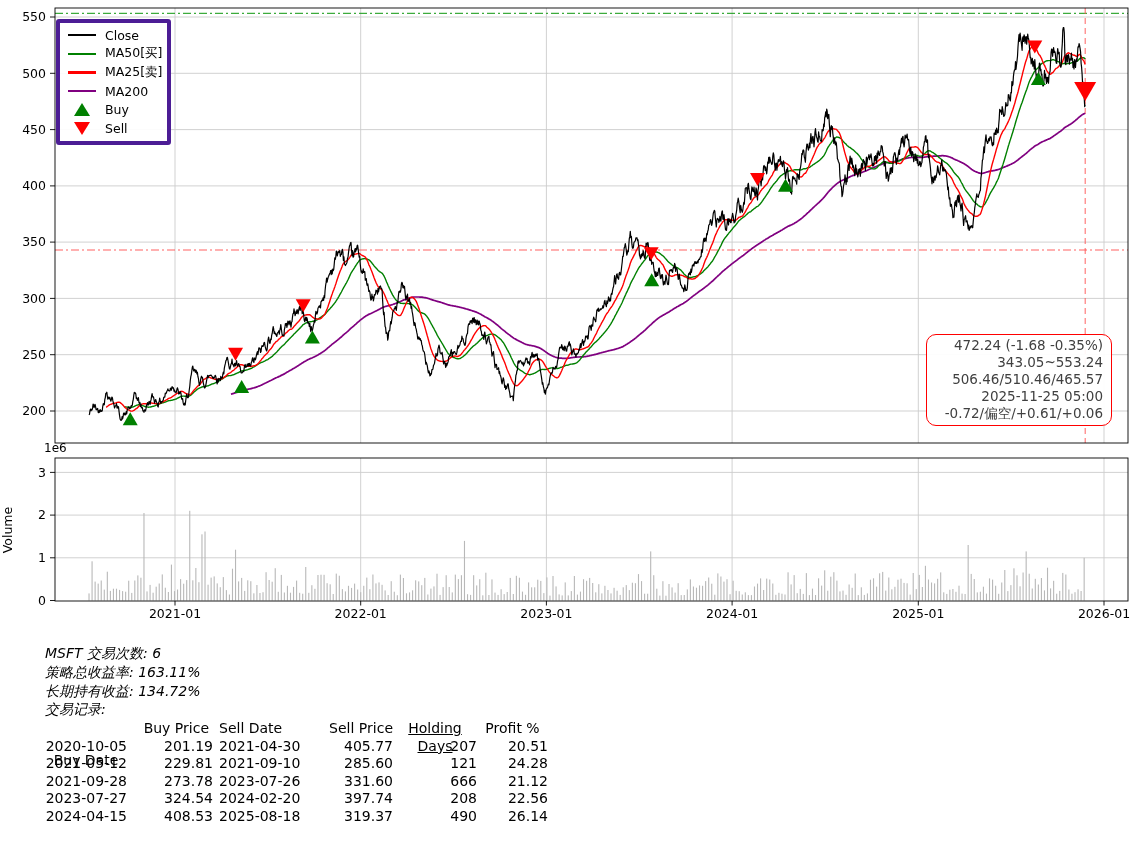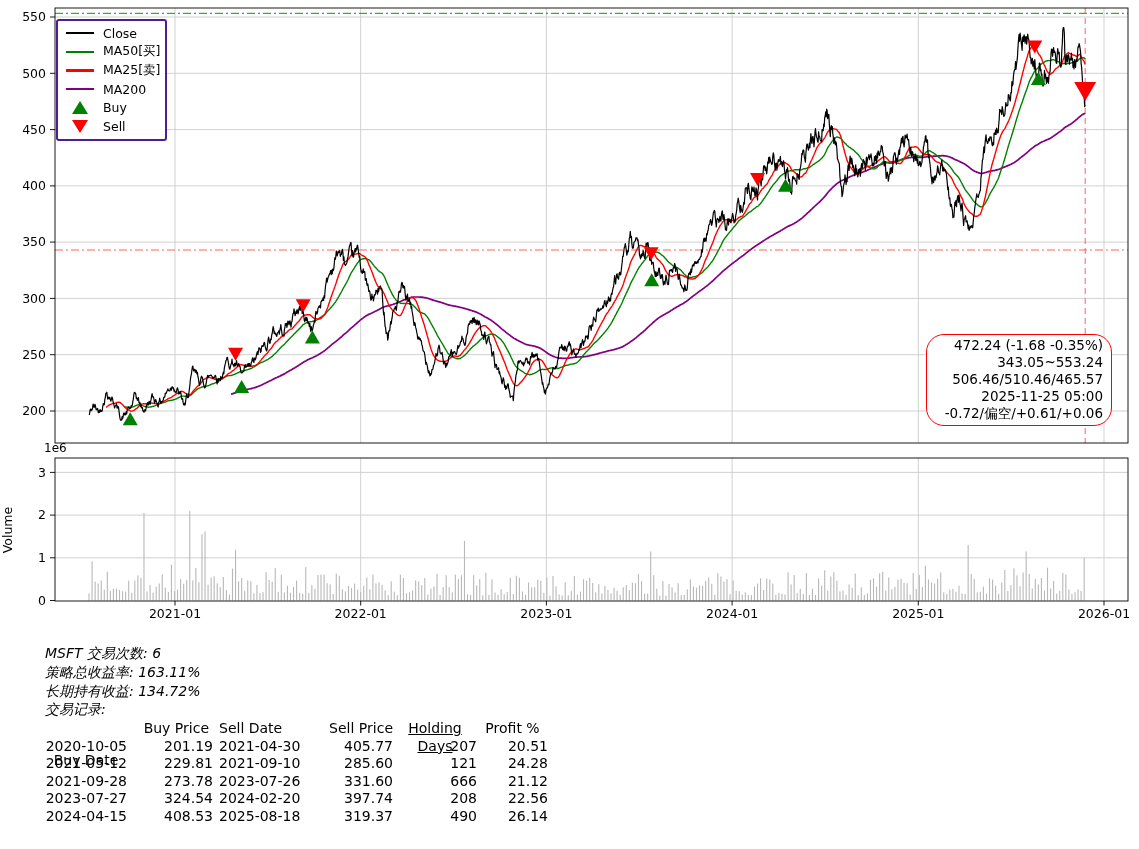--- a/index.html
+++ b/index.html
@@ -1,29 +1,29 @@
 <!DOCTYPE html>
 <html><head>
 <meta charset="utf-8">
 <style>
   html,body{margin:0;padding:0;}
   body{width:1139px;height:849px;background:#ffffff;font-family:"DejaVu Sans",sans-serif;color:#000;overflow:hidden;position:relative;}
   .chart-area{position:absolute;left:0;top:0;width:1139px;height:635px;}
   #chart-svg{position:absolute;left:0;top:0;font-family:"DejaVu Sans",sans-serif;}
   .legend{position:absolute;left:56px;top:19px;width:98px;background:rgba(255,255,255,.92);
-          border:2px solid #4c1d95;border-radius:3px;padding:3px 2px 3px 7px;z-index:5;}
+          border:4px solid #4c1d95;border-radius:3px;padding:3px 2px 3px 7px;z-index:5;}
   .legend-entry{display:flex;align-items:center;height:18.6px;font-size:12.5px;white-space:nowrap;}
   .legend-sample{width:30px;display:flex;justify-content:center;align-items:center;flex:0 0 30px;}
   .legend-line{width:28px;height:2.2px;display:inline-block;}
   .tri-up{width:0;height:0;border-left:8px solid transparent;border-right:8px solid transparent;border-bottom:13px solid #008000;}
   .tri-down{width:0;height:0;border-left:8px solid transparent;border-right:8px solid transparent;border-top:13px solid #ff0000;}
   .legend-label{margin-left:8px;}
   .annotation{position:absolute;right:27px;top:334px;width:168px;padding:2px 8px 3px 8px;
-              border:1.5px solid #ff0000;border-radius:18px;background:rgba(255,255,255,.93);
-              color:#000000;font-size:13.5px;line-height:17px;text-align:right;z-index:4;white-space:nowrap;}
+              border:1.5px solid #ff0000;border-radius:10px;background:rgba(255,255,255,.93);
+              color:#404040;font-size:13.5px;line-height:17px;text-align:right;z-index:4;white-space:nowrap;}
   .stats{position:absolute;left:45px;top:644px;font-size:14px;}
   .stat-line{height:18.8px;line-height:18.8px;white-space:nowrap;font-style:italic;}
   .trade-table{margin-top:1px;}
   .t-row{display:grid;grid-template-columns:82px 86px 91px 89px 84px 71px;height:17.5px;line-height:17.5px;}
   .t-row .c1{text-align:right;}
   .t-row .c2{text-align:right;}
   .t-row .c3{text-align:left;padding-left:6px;}
   .t-row .c4{text-align:right;}
   .t-row .c5{text-align:right;}
   .t-row .c6{text-align:right;}

